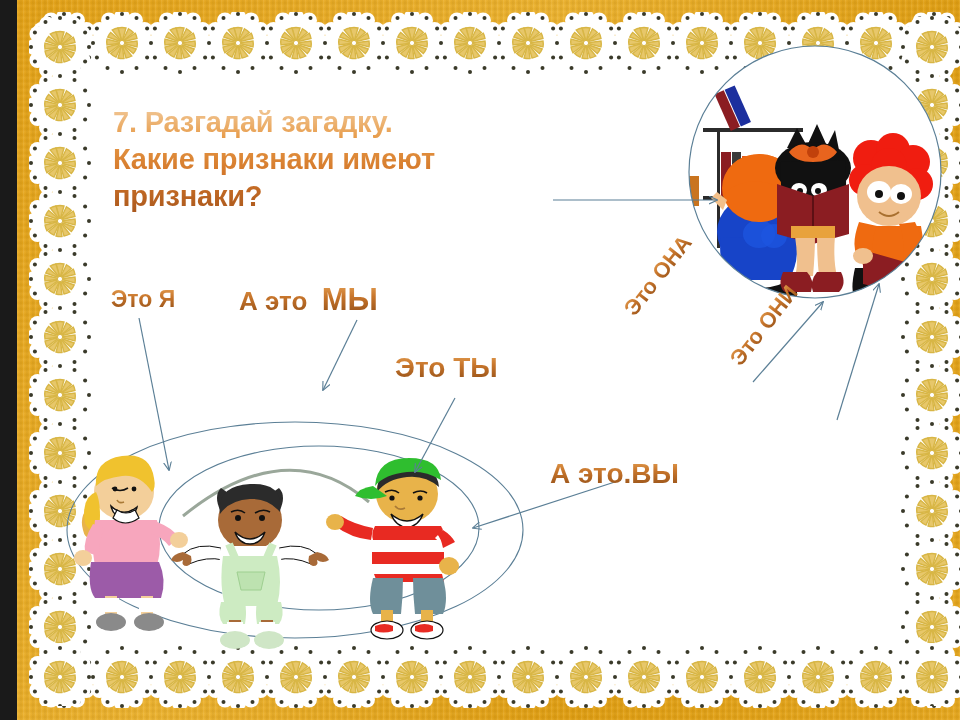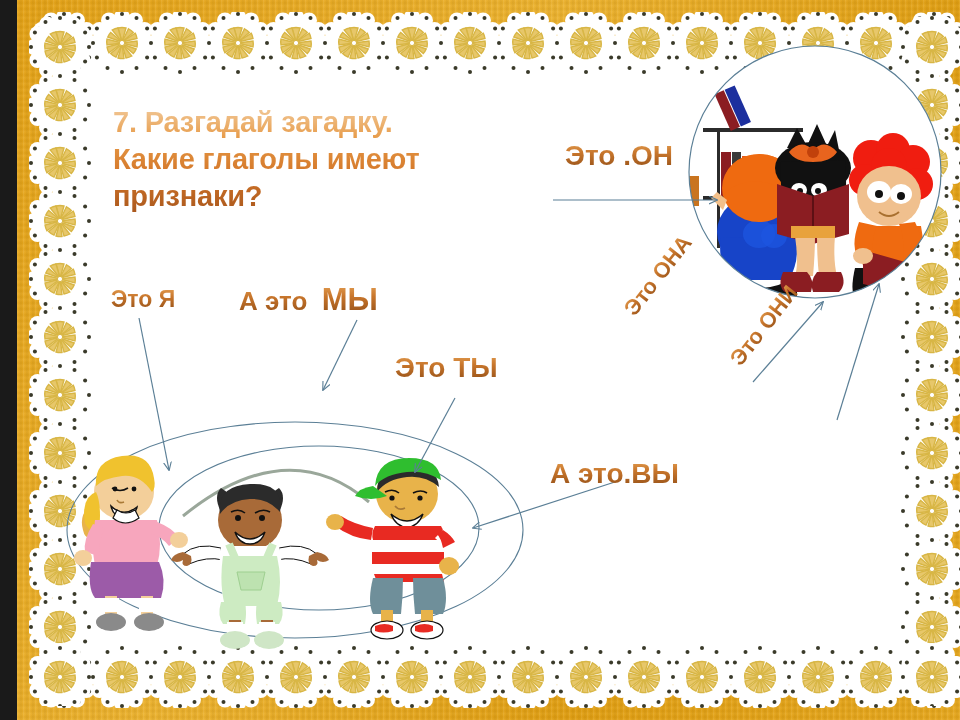--- a/index.html
+++ b/index.html
@@ -446,25 +446,24 @@
       <line x1="340" y1="320" x2="306" y2="390"></line>
       <line x1="438" y1="398" x2="398" y2="472"></line>
       <line x1="604" y1="480" x2="456" y2="528"></line>
       <line x1="736" y1="382" x2="806" y2="302"></line>
       <line x1="820" y1="420" x2="862" y2="284"></line>
     </g>
   </svg>
 
   <div class="headline">
     <span>7. Разгадай загадку.</span>
-    <span>Какие глаголы имеют</span>
+    <span>Какие признаки имеют</span>
     <span>признаки?</span>
   </div>
 
   <div class="lbl lbl-ya">Это Я</div>
   <div class="lbl lbl-my"><span>А это</span>&nbsp;&nbsp;<b>МЫ</b></div>
   <div class="lbl lbl-ty">Это ТЫ</div>
-  <div class="lbl lbl-on">Это .ОН</div>
   <div class="lbl lbl-vy">А это.ВЫ</div>
   <div class="lbl lbl-ona">Это ОНА</div>
   <div class="lbl lbl-oni">Это ОНИ</div>
 
 </div>
 
 </body></html>

